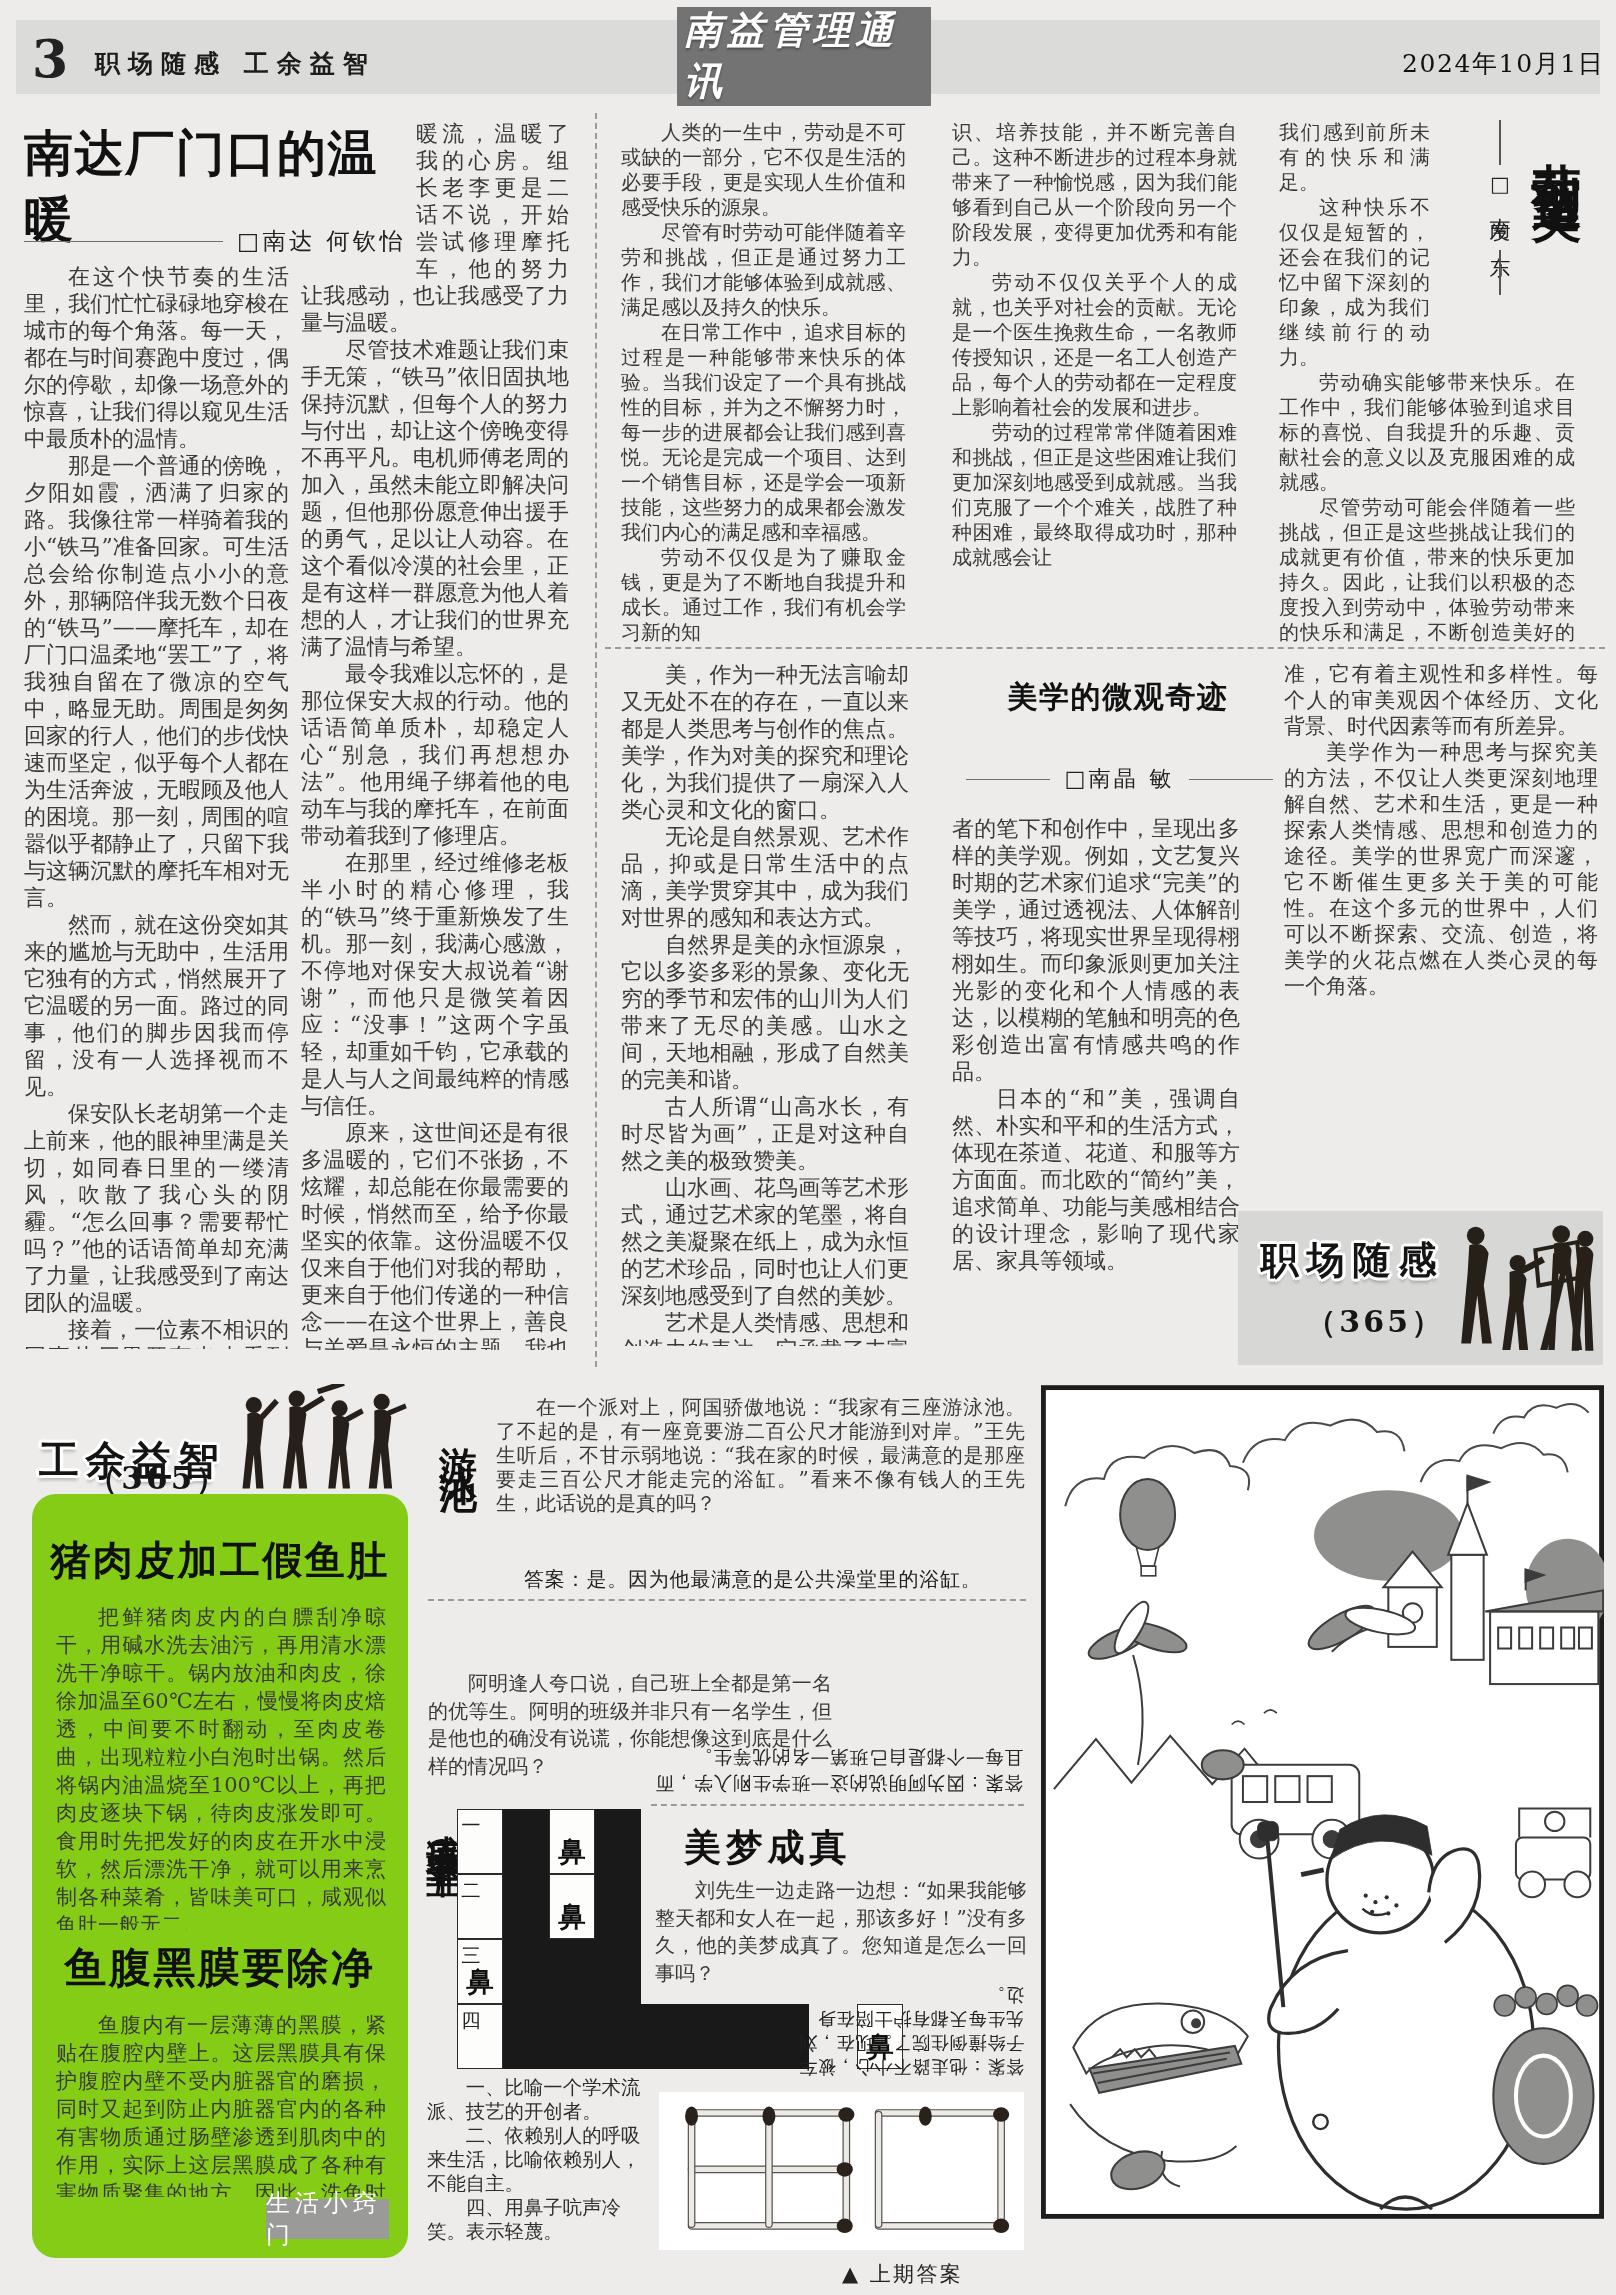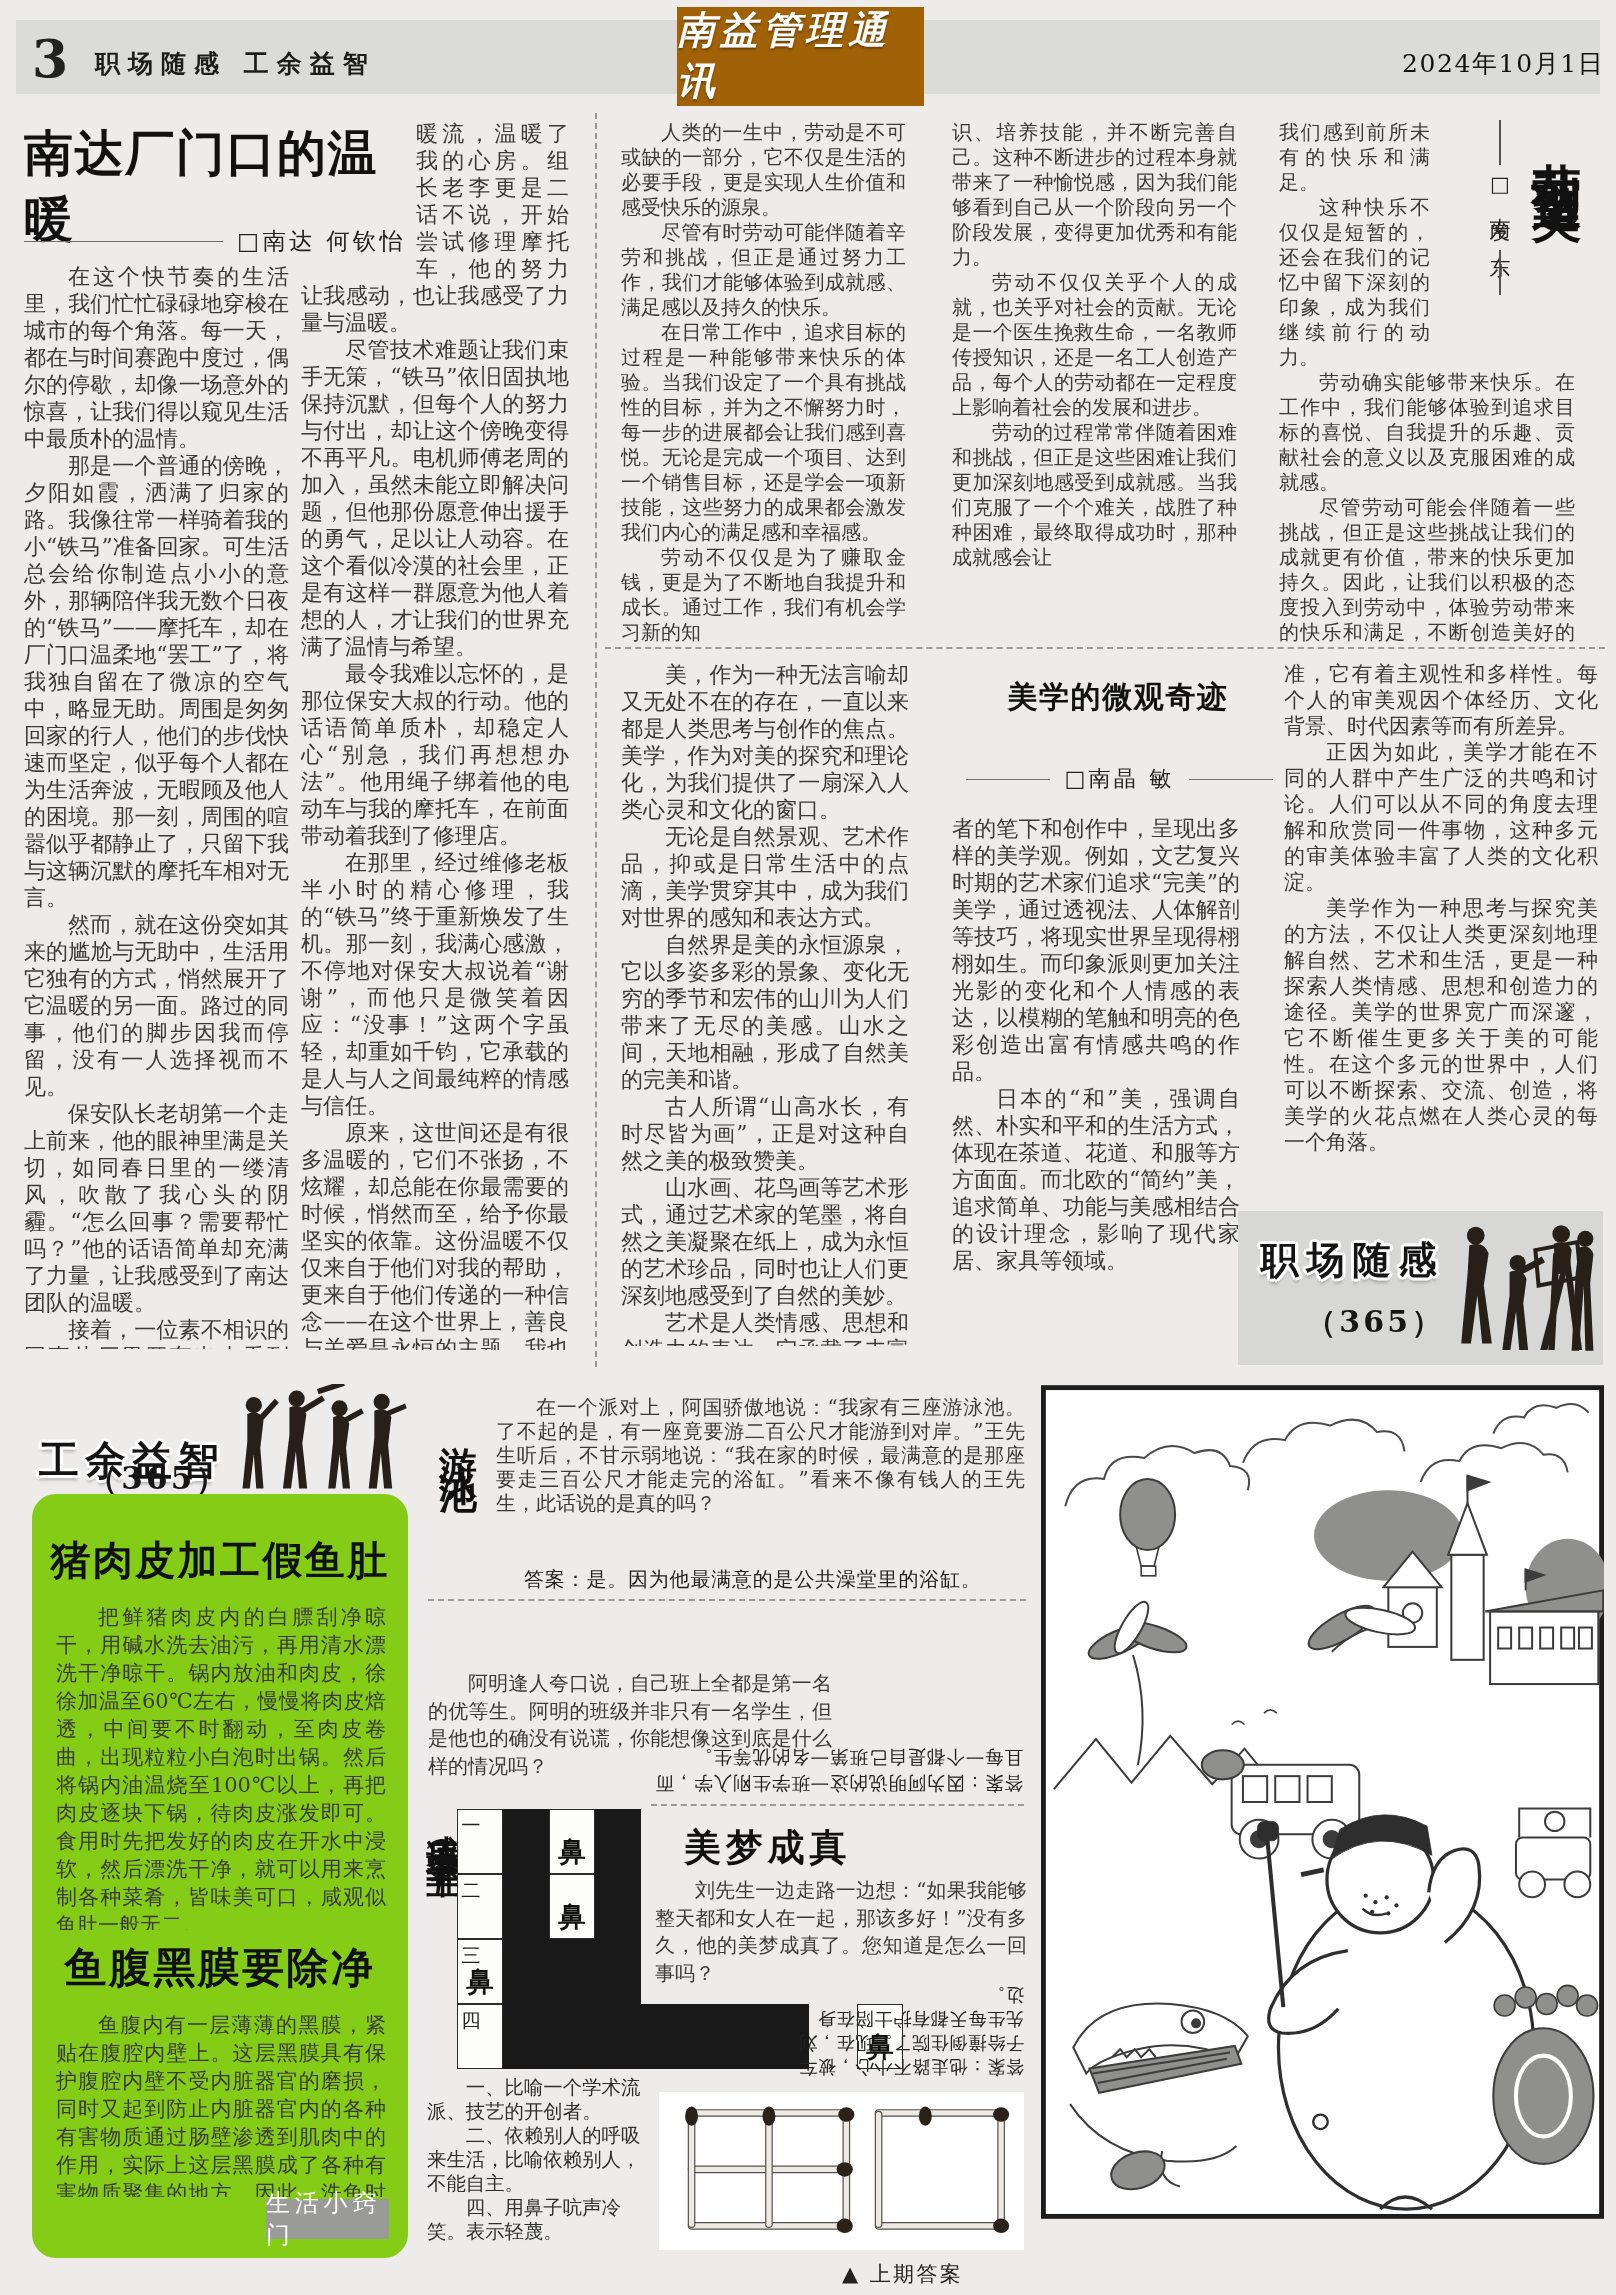--- a/index.html
+++ b/index.html
@@ -3,21 +3,21 @@
 <meta charset="utf-8">
 <style>
   html,body{margin:0;padding:0;background:#b9b9b7;}
   .page{position:relative;width:1617px;height:2295px;background:#edecea;
         font-family:"DejaVu Serif","Liberation Serif",serif;color:#2e2e2e;overflow:hidden;}
   .abs{position:absolute;}
   
   .hdr{background:#dbdbd9;}
   .pgnum{font-size:52px;font-weight:bold;color:#222;}
   .hdr-sec{font-size:25px;font-weight:bold;letter-spacing:8px;color:#1c1c1c;}
-  .masthead{background:#a16207;display:flex;align-items:center;}
+  .masthead{background:#737373;display:flex;align-items:center;padding-left:7px;}
   .masthead span{color:#fff;font-size:38px;font-weight:bold;font-style:italic;letter-spacing:4.8px;
                  text-shadow:0 1.6px 2.4px rgba(0,0,0,.35);}
   .hdr-date{font-size:25px;color:#111;letter-spacing:1.6px;}
   
   .bt{font-size:22px;line-height:27px;text-align:justify;color:#3a3a3a;overflow:hidden;}
   .bt p{margin:0;text-indent:2em;}
   .cont p:first-child{text-indent:0;}
   .labor-txt{font-size:20px;line-height:25px;}
   .aes3{font-size:21px;line-height:26px;}
   .headline{font-weight:bold;color:#111;letter-spacing:1.6px;}
@@ -120,21 +120,20 @@
     <div class="byline-line"></div>
     <div class="byline-txt" style="font-size:22px;">□南晶  敏</div>
     <div class="byline-line"></div>
   </div>
   <div class="abs bt cont" style="left:952px;top:815px;width:288px;height:532px;">
       <p>者的笔下和创作中，呈现出多样的美学观。例如，文艺复兴时期的艺术家们追求“完美”的美学，通过透视法、人体解剖等技巧，将现实世界呈现得栩栩如生。而印象派则更加关注光影的变化和个人情感的表达，以模糊的笔触和明亮的色彩创造出富有情感共鸣的作品。</p>
       <p>日本的“和”美，强调自然、朴实和平和的生活方式，体现在茶道、花道、和服等方方面面。而北欧的“简约”美，追求简单、功能与美感相结合的设计理念，影响了现代家居、家具等领域。</p>
     </div>
   <div class="abs bt aes3 cont" style="left:1284px;top:661px;width:314px;height:535px;">
       <p>准，它有着主观性和多样性。每个人的审美观因个体经历、文化背景、时代因素等而有所差异。</p>
-      <p>正因为如此，美学才能在不同的人群中产生广泛的共鸣和讨论。人们可以从不同的角度去理解和欣赏同一件事物，这种多元的审美体验丰富了人类的文化积淀。</p>
       <p>美学作为一种思考与探究美的方法，不仅让人类更深刻地理解自然、艺术和生活，更是一种探索人类情感、思想和创造力的途径。美学的世界宽广而深邃，它不断催生更多关于美的可能性。在这个多元的世界中，人们可以不断探索、交流、创造，将美学的火花点燃在人类心灵的每一个角落。</p>
     </div>
 
   <div class="abs graybox" style="left:1238px;top:1211px;width:365px;height:154px;">
     <div class="badge-t" style="position:absolute;left:22.6px;top:24px;font-size:38px;letter-spacing:8px;">职场随感</div>
     <div class="badge-n" style="position:absolute;left:68px;top:91px;font-size:30px;">（365）</div>
     <svg style="position:absolute;right:8px;top:9.7px;" width="137" height="134" viewBox="0 0 170 166">
       <g fill="#262019">
         <circle cx="22" cy="18" r="11"></circle>
           <path d="M14 30 q18-6 24 10 l-6 40 10 72 -12 0 -6-60 -8 60 -12 0 8-88z"></path>

